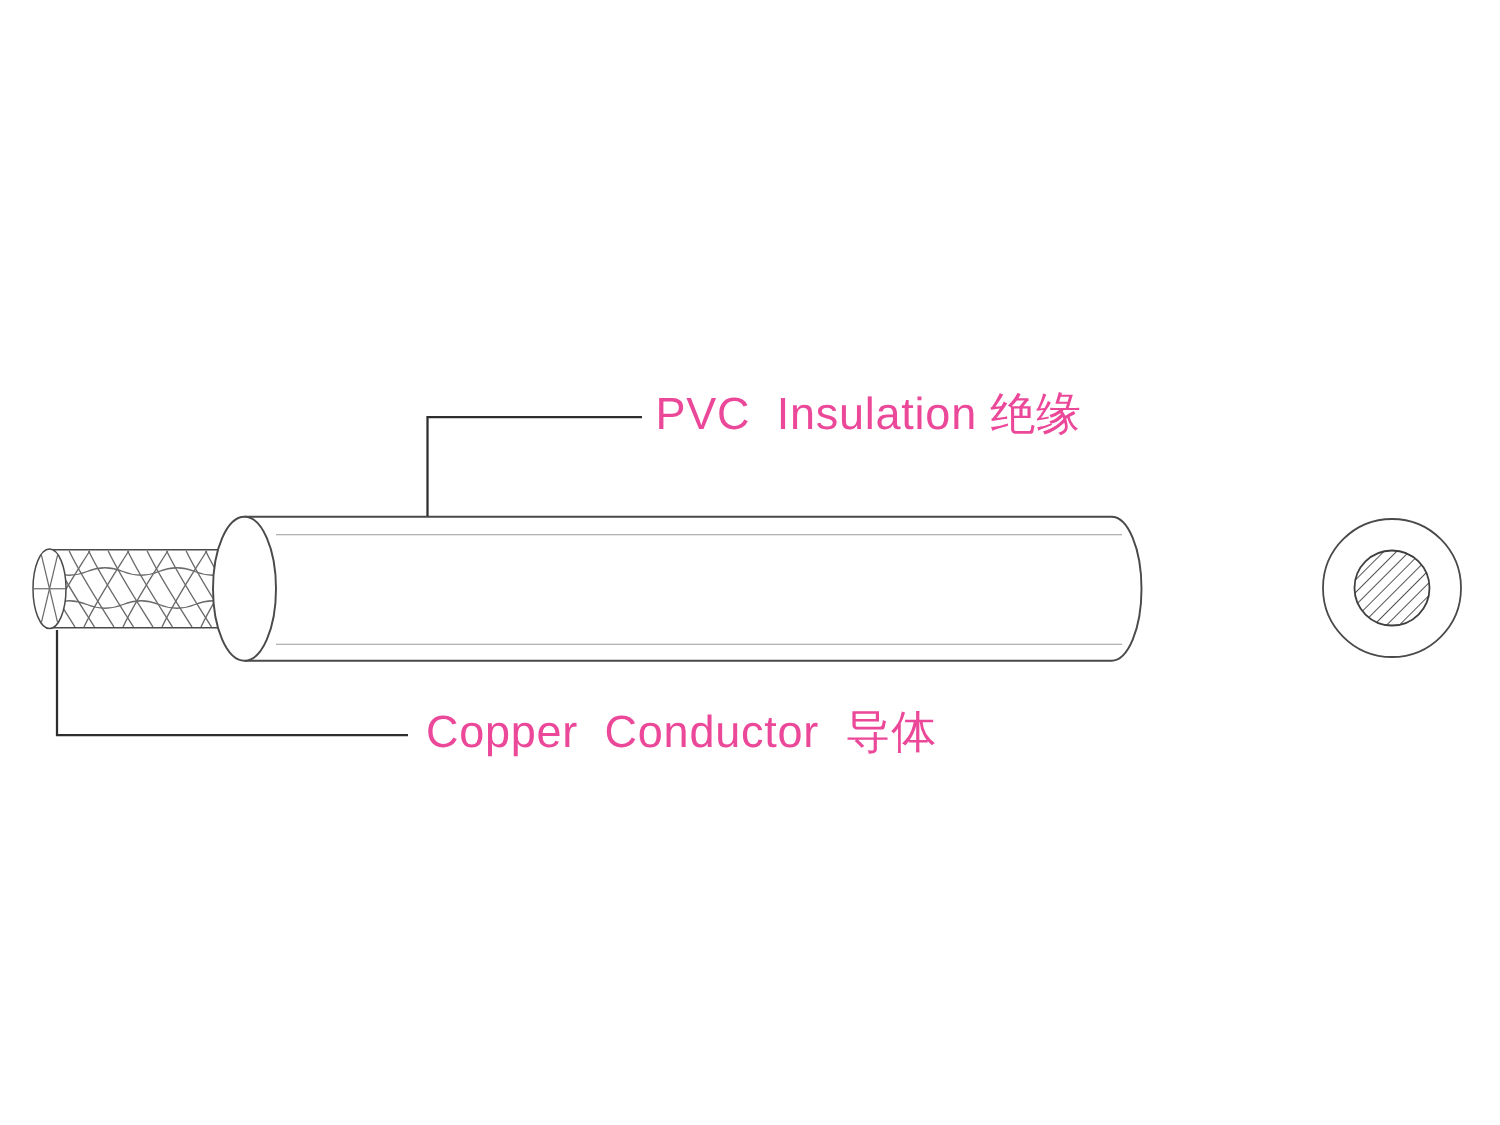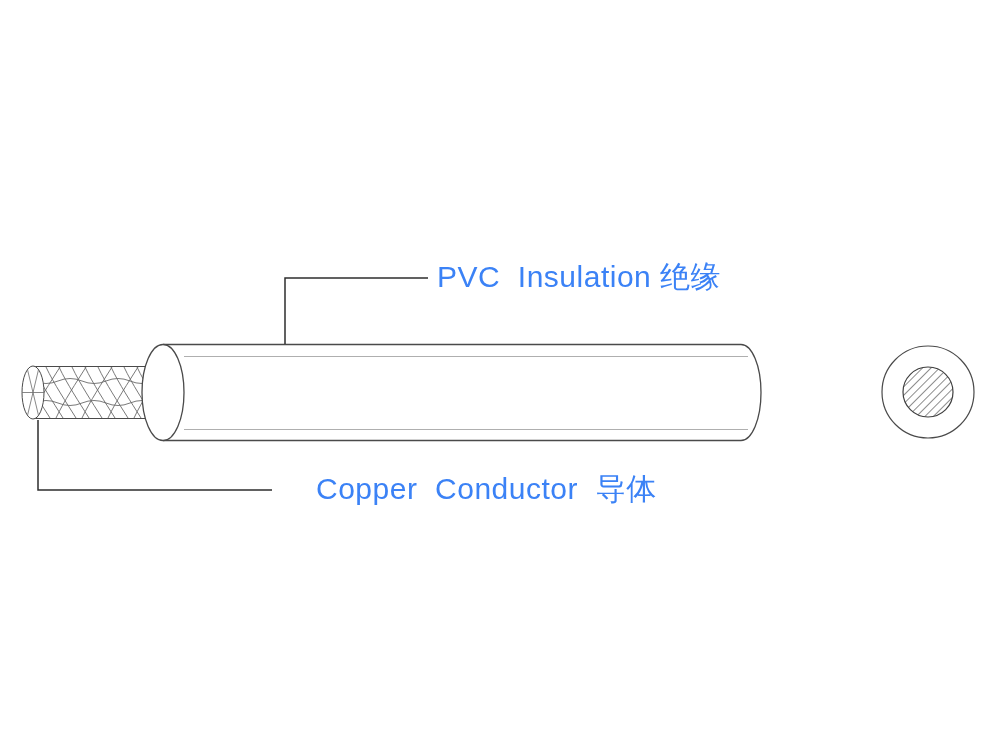--- a/index.html
+++ b/index.html
@@ -17,27 +17,27 @@
   }
   .stage svg {
     position: absolute;
     left: 0;
     top: 0;
   }
   .label {
     position: absolute;
     font-size: 30px;
     line-height: 32px;
-    color: #3b82f6;
+    color: #ec4899;
     letter-spacing: 0.5px;
     white-space: pre;
     font-family: "Liberation Sans", sans-serif;
   }
   .label-insulation { left: 437px; top: 261px; }
-  .label-conductor  { left: 284px; top: 473px; margin-left: 32px; }
+  .label-conductor  { left: 284px; top: 473px; }
 </style>
 </head>
 <body>
 
 <div class="stage">
 
   <svg width="1000" height="750" viewBox="0 0 1000 750">
     <defs>
       <pattern id="hatch45" width="6" height="6" patternUnits="userSpaceOnUse" patternTransform="rotate(45)">
         <line x1="0" y1="0" x2="0" y2="6" stroke="#3f3f3f" stroke-width="1.2"></line>

